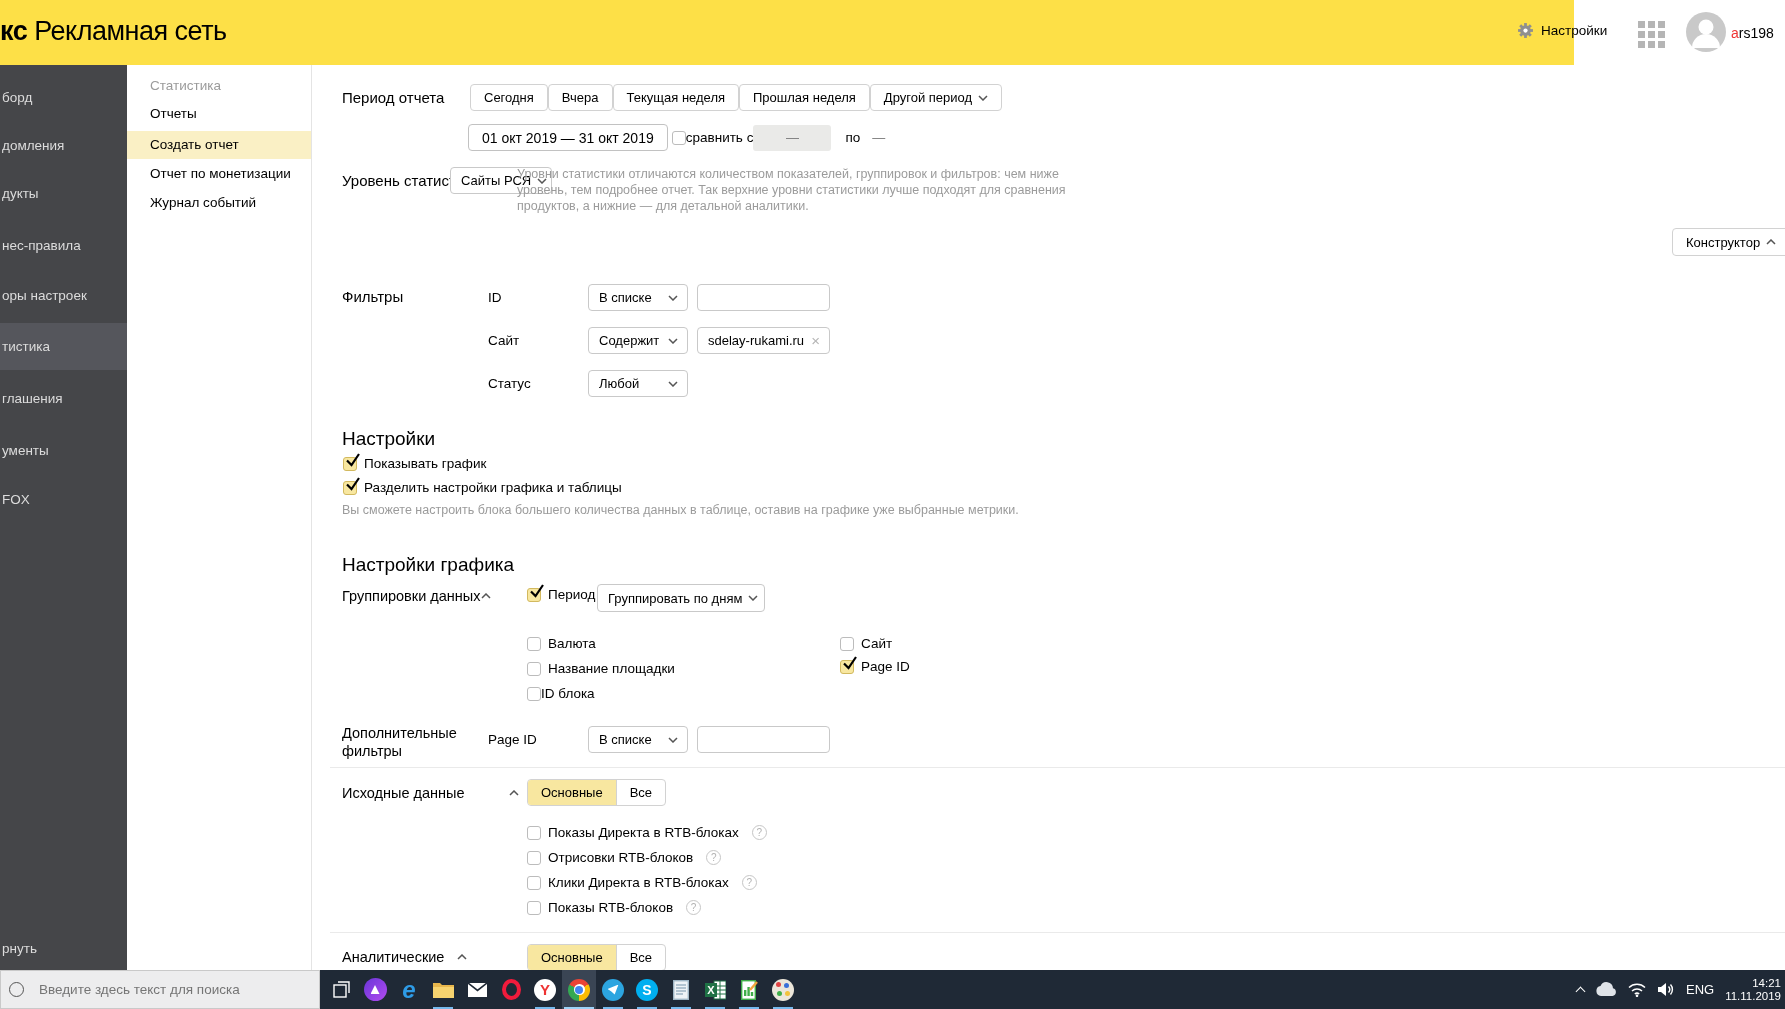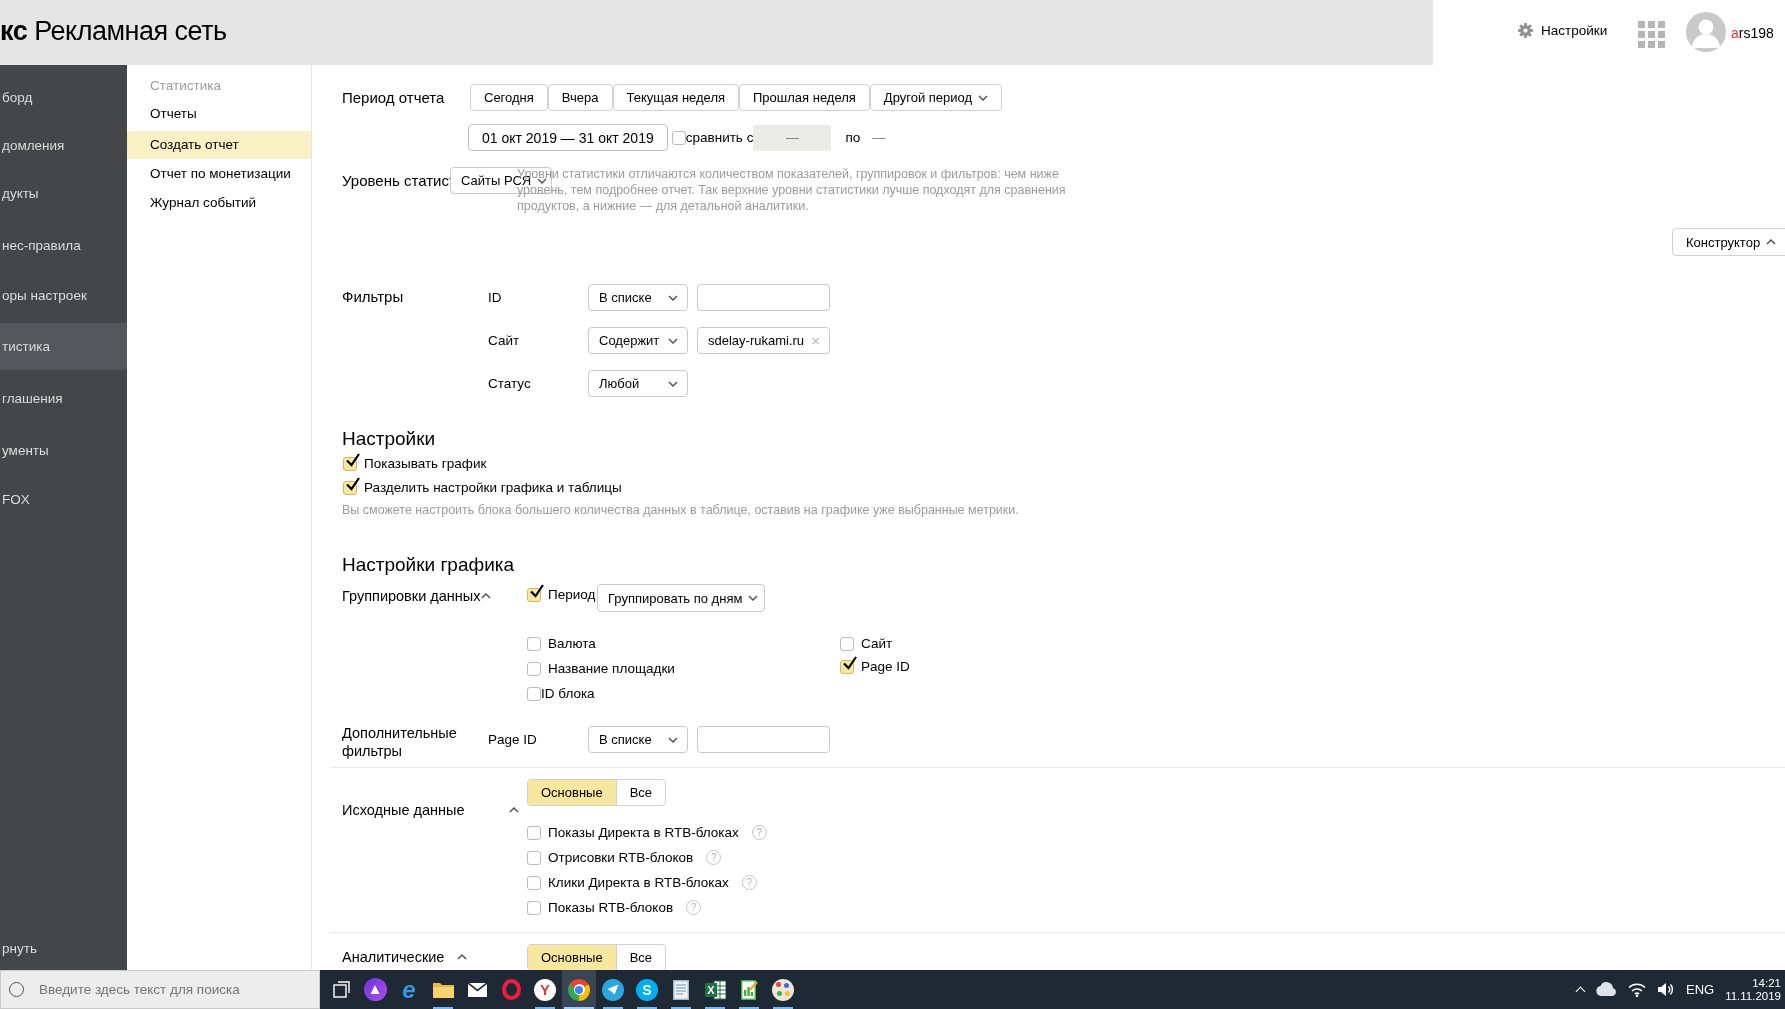--- a/index.html
+++ b/index.html
@@ -55,21 +55,21 @@
   .circ{border-radius:50%;display:flex;align-items:center;justify-content:center}
   .tray{margin-left:auto;display:flex;align-items:center;gap:11px;padding-right:4px;color:#fff}
   .tray-chev{width:7px;height:7px;border-left:1.6px solid #fff;border-top:1.6px solid #fff;transform:rotate(45deg);margin-top:3px}
   .clock{font-size:11.5px;line-height:13px;text-align:right;white-space:nowrap}
   .grid9{display:grid;grid-template-columns:repeat(3,7px);grid-template-rows:repeat(3,7px);gap:3px}
   .grid9 i{background:#b5b5b5}
 </style>
 </head>
 <body>
 
-<div class="abs" style="left:0;top:0;width:1433px;height:65px;background:#e5e5e5">
+<div class="abs" style="left:0;top:0;width:1574px;height:65px;background:#fde047">
   <div class="abs logo" style="left:0;top:16px">
     <b>кс</b>
     <span>Рекламная сеть</span>
   </div>
   <div class="abs row" style="left:1517px;top:22px;gap:7px">
     <svg width="17" height="17" viewBox="0 0 16 16">
       <g stroke="#8f8f8f" stroke-width="2.6">
           <line x1="8" y1="1" x2="8" y2="15"></line>
           <line x1="1" y1="8" x2="15" y2="8"></line>
           <line x1="3" y1="3" x2="13" y2="13"></line>
@@ -263,21 +263,21 @@
 <div class="abs dd" style="left:588px;top:726px;width:100px">
   <span>В списке</span>
   <svg class="chev" viewBox="0 0 10 6">
       <path d="M1 1l4 4 4-4" fill="none" stroke="#555" stroke-width="1.5"></path>
     </svg>
 </div>
 <input class="abs inp" style="left: 697px; top: 726px; width: 133px;">
 
 <div class="abs divider" style="left:330px;top:767px;width:1455px"></div>
 
-<div class="abs row" style="left:342px;top:802px;gap:16px">
+<div class="abs row" style="left:342px;top:785px;gap:16px">
   <span style="font-size:14.5px">Исходные данные</span>
   <svg class="chev up" style="margin-left:28px" viewBox="0 0 10 6">
       <path d="M1 1l4 4 4-4" fill="none" stroke="#555" stroke-width="1.5"></path>
     </svg>
 </div>
 <div class="abs seg" style="left:527px;top:779px">
   <span class="on">Основные</span>
   <span class="off">Все</span>
 </div>
 

